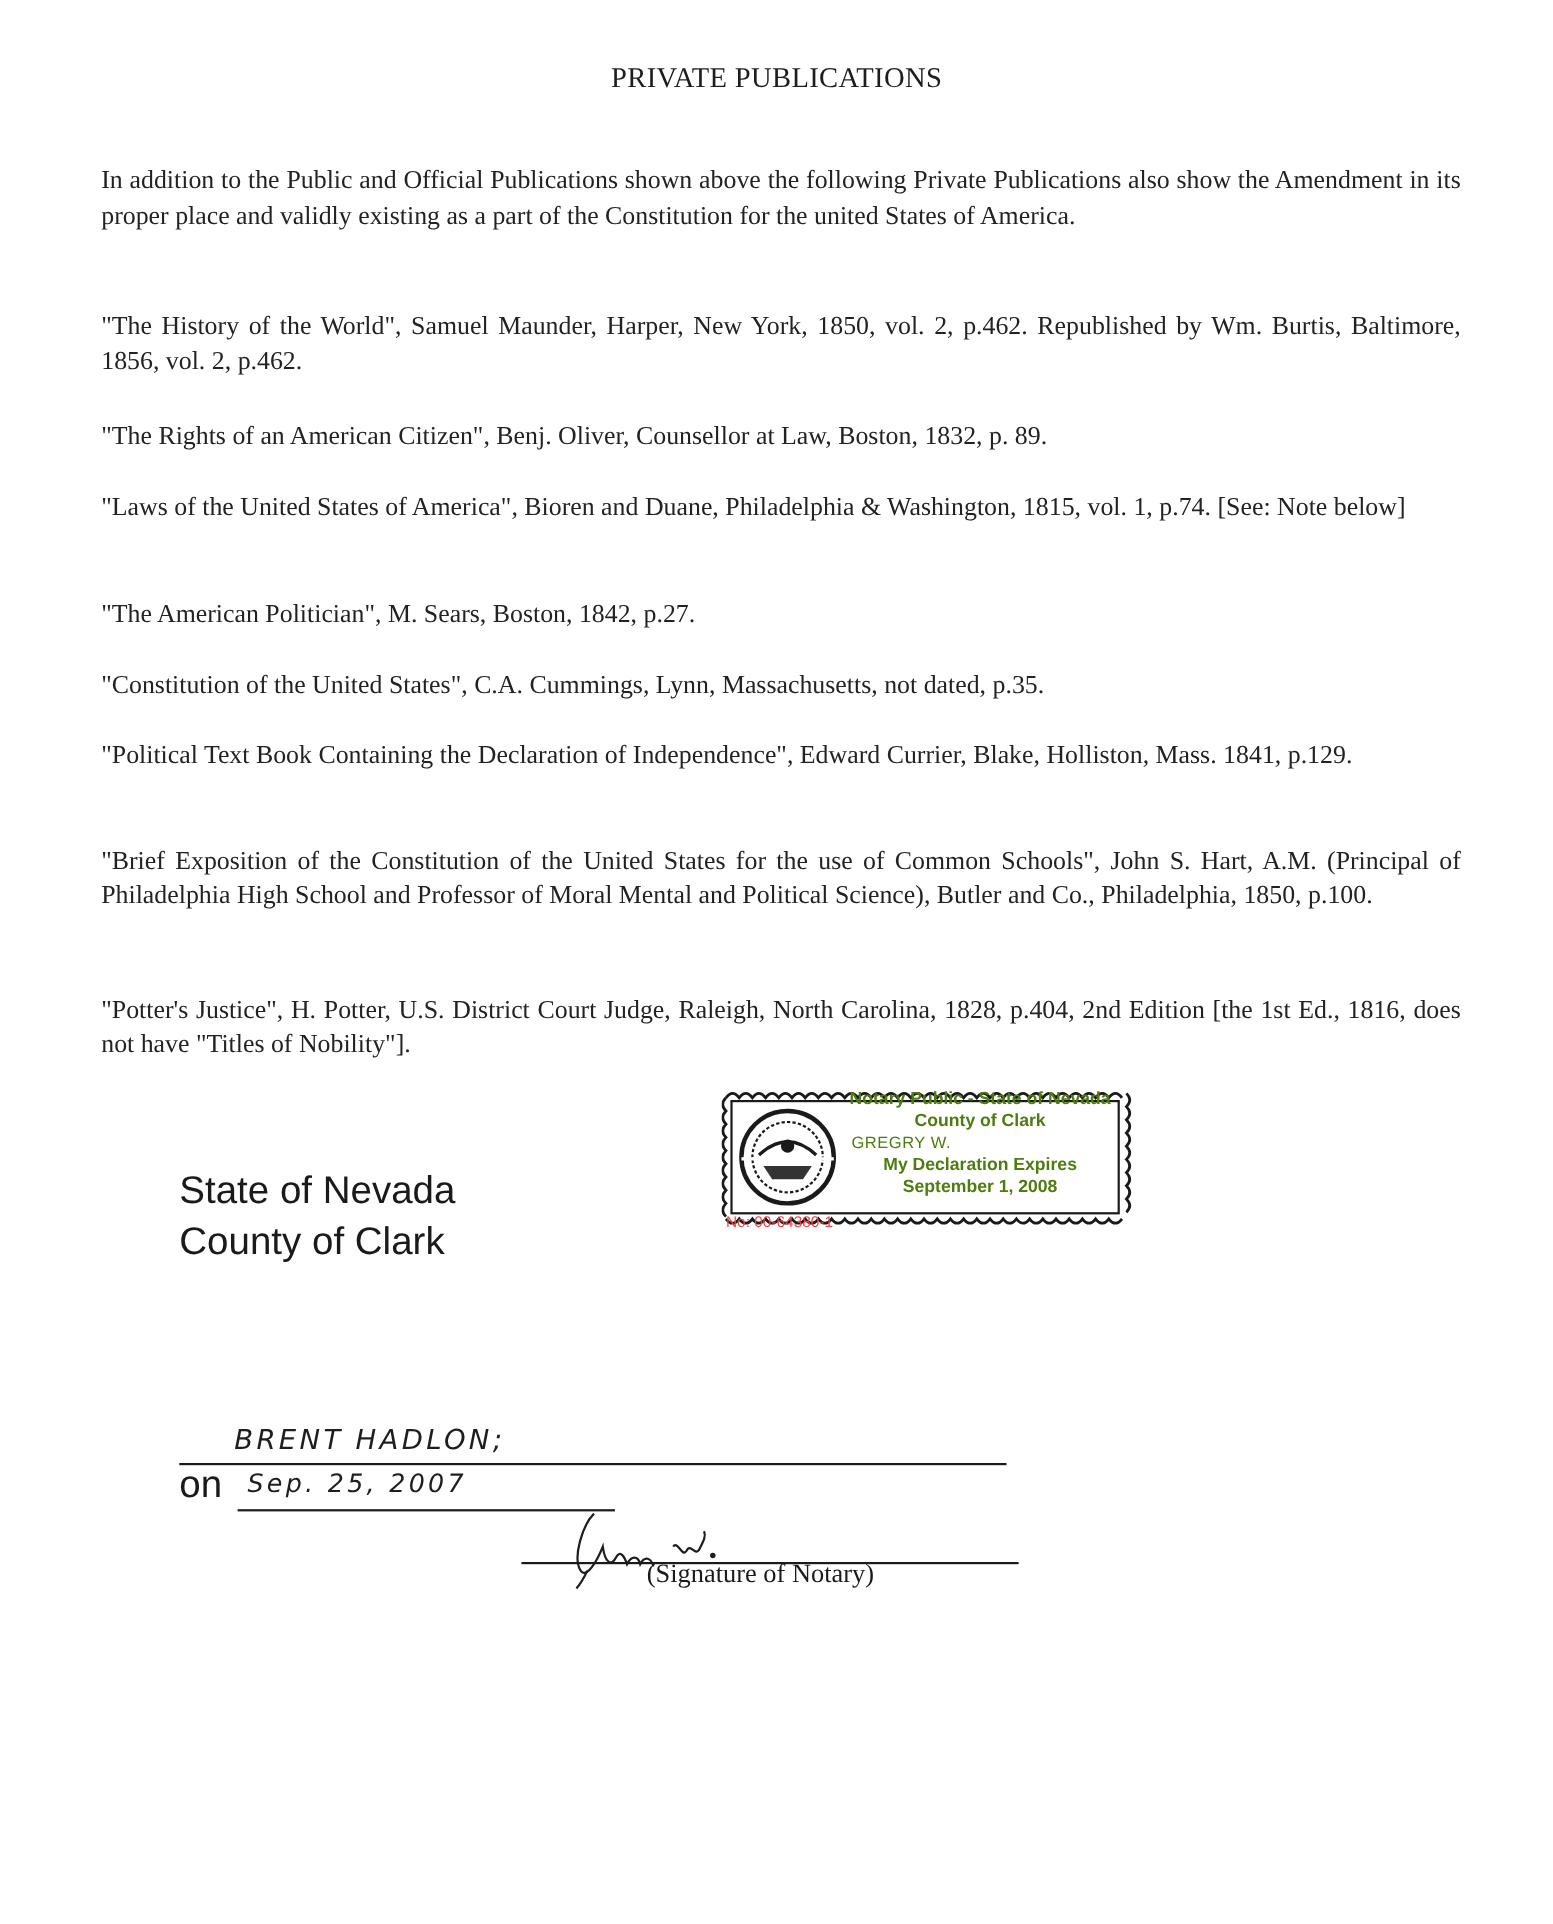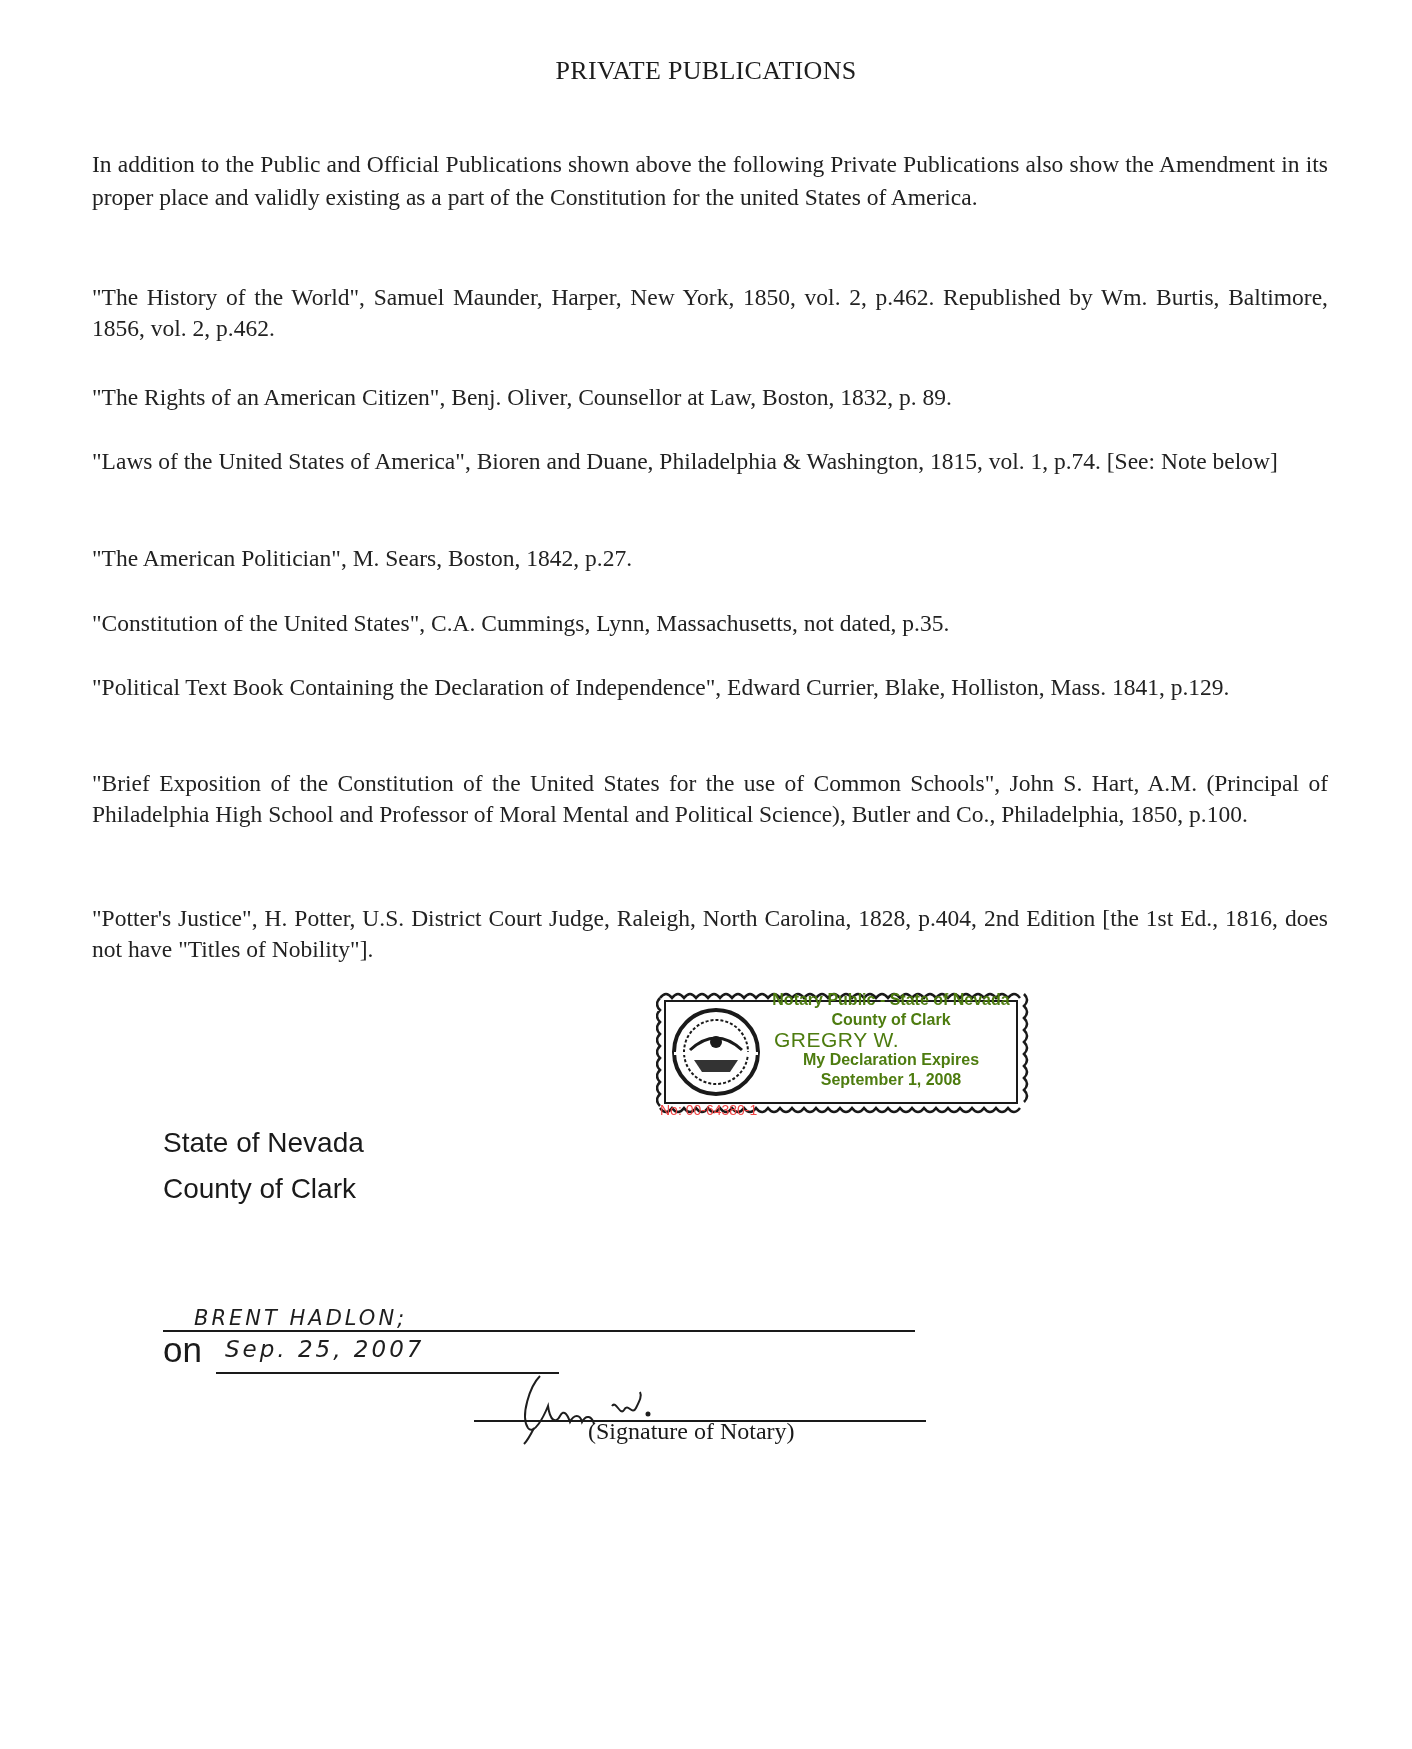--- a/index.html
+++ b/index.html
@@ -88,39 +88,39 @@
       top: 2px;
       text-align: center;
       color: #4d7c0f;
       font-size: 16px;
       line-height: 20px;
       font-weight: bold;
     }
     .stamp-text .line { display: block; }
     .stamp-text .name {
       font-weight: normal;
-      font-size: 21px;
+      font-size: 15px;
       letter-spacing: 0.5px;
       text-align: left;
       padding-left: 18px;
     }
     .stamp-no {
       position: absolute;
       left: 4px;
       bottom: -2px;
       font-size: 14px;
       font-weight: normal;
       color: #ef4444;
     }
     
     .state-block {
       position: absolute;
       left: 163px;
-      top: 1120px;
-      font-size: 28px;
+      top: 1060px;
+      font-size: 35px;
       line-height: 46px;
       color: #1a1a1a;
     }
     .certify {
       position: absolute;
       left: 163px;
       top: 1188px;
       font-size: 35px;
       line-height: 46px;
       color: #1a1a1a;
@@ -208,21 +208,21 @@
   </div>
 
   <div class="state-block sans">
     <div>State of Nevada</div>
     <div>County of Clark</div>
   </div>
 
   <div class="certify sans">
   </div>
 
-  <div class="handwriting" style="left:194px; top:1294px; font-size:21px;margin-top:12px;">BRENT HADLON;</div>
+  <div class="handwriting" style="left:213px; top:1294px; font-size:25px;">BRENT HADLON;</div>
   <div class="line-rule" style="left:163px; top:1330px; width:752px;"></div>
 
   <div class="on-label sans">on</div>
   <div class="handwriting" style="left:225px; top:1336px; font-size:23px;">Sep. 25, 2007</div>
   <div class="line-rule" style="left:216px; top:1372px; width:343px;"></div>
 
   <svg class="signature-svg" viewBox="0 0 200 80">
     <g fill="none" stroke="#1e1e1e" stroke-width="2">
       <path d="M40,10 C30,20 20,50 28,62 C34,70 44,50 48,40 C50,55 56,58 60,50 C64,42 68,50 70,56 C74,48 80,48 82,56 C86,48 92,50 94,58"></path>
       <path d="M34,62 C30,70 26,76 24,78"></path>

